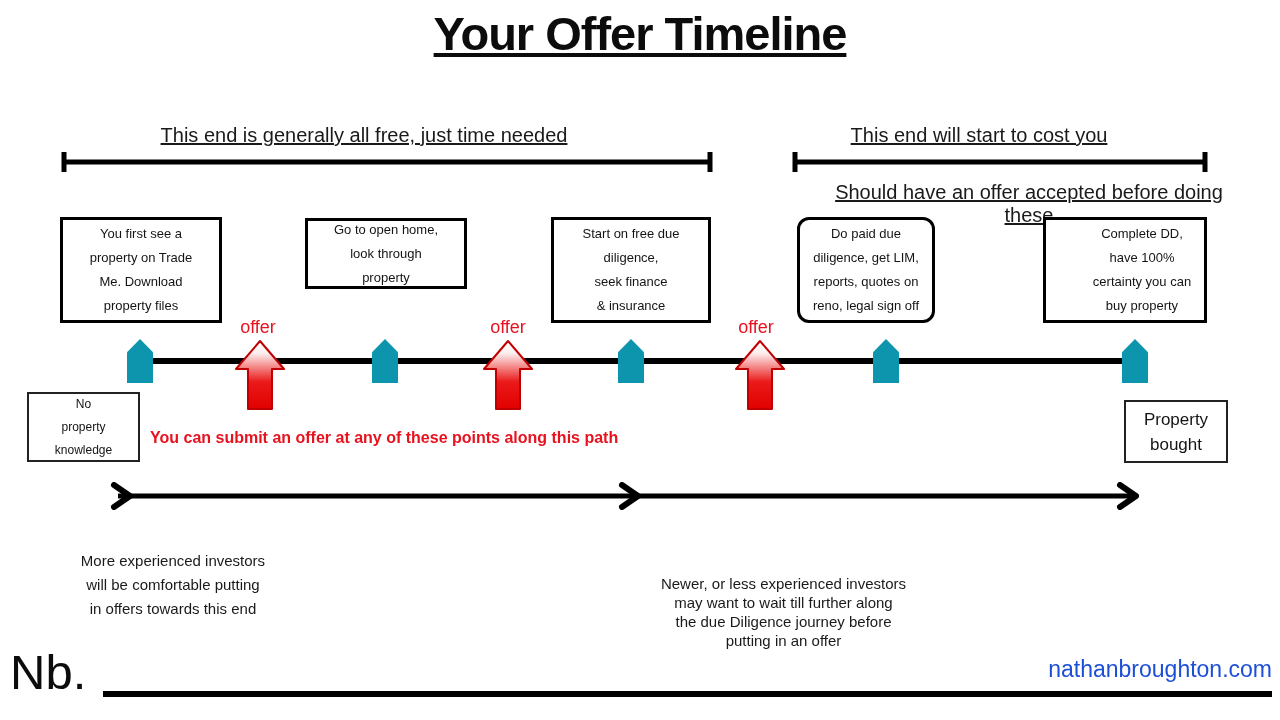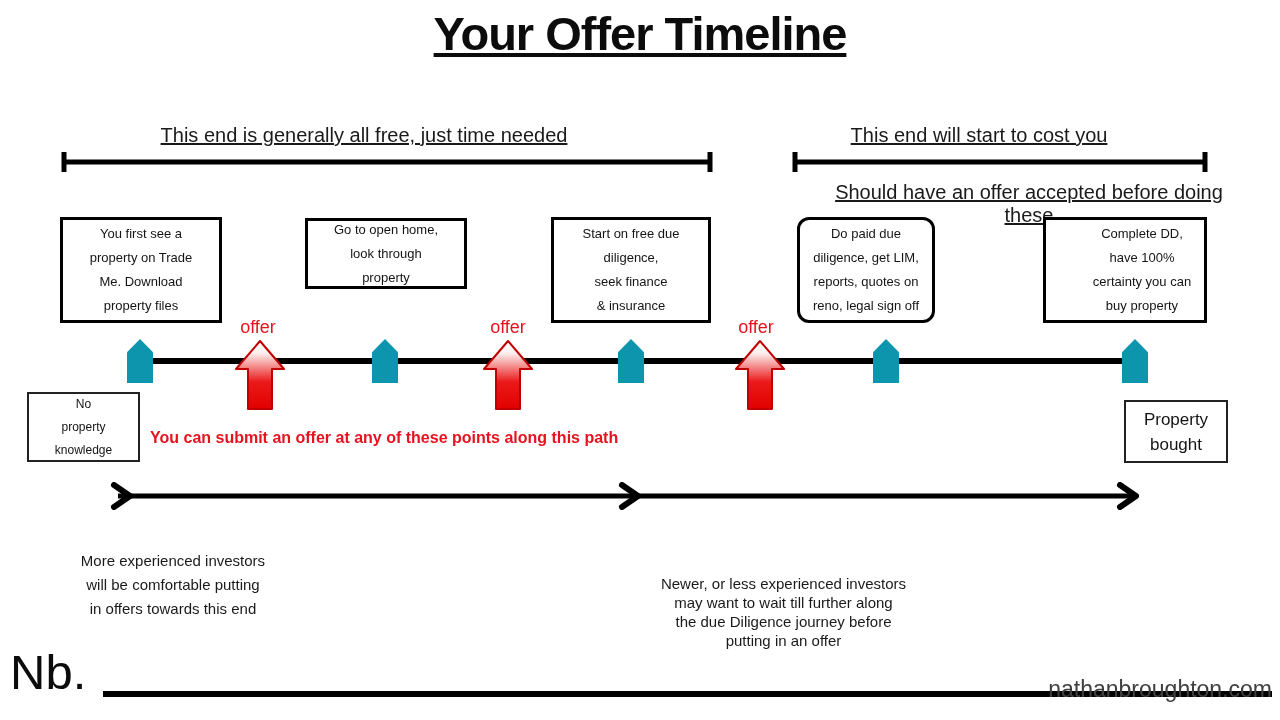--- a/index.html
+++ b/index.html
@@ -51,21 +51,21 @@
     left: 150px; top: 429px;
     font-size: 16px; font-weight: 700; color: #e8121f;
   }
 
   .note {
     text-align: center; white-space: pre-line; color: #1a1a1a; font-size: 15px;
   }
 
   .footer-logo { left: 10px; top: 644px; font-size: 49px; font-weight: 400; color: #0c0c0c; letter-spacing: 0; }
   .footer-line { left: 103px; top: 691px; width: 1169px; height: 6px; background: #000; }
-  .footer-site { right: 8px; top: 676px; font-size: 23px; color: #404040; }
+  .footer-site { right: 8px; top: 656px; font-size: 23px; color: #1d4ed8; }
 </style>
 </head>
 <body>
 
 <div class="canvas">
 
   <div class="abs title">Your Offer Timeline</div>
 
   <div class="abs bracket-label" style="left:64px; top:124px; width:600px;">This end is generally all free, just time needed</div>
   <div class="abs bracket-label" style="left:779px; top:124px; width:400px;">This end will start to cost you</div>

